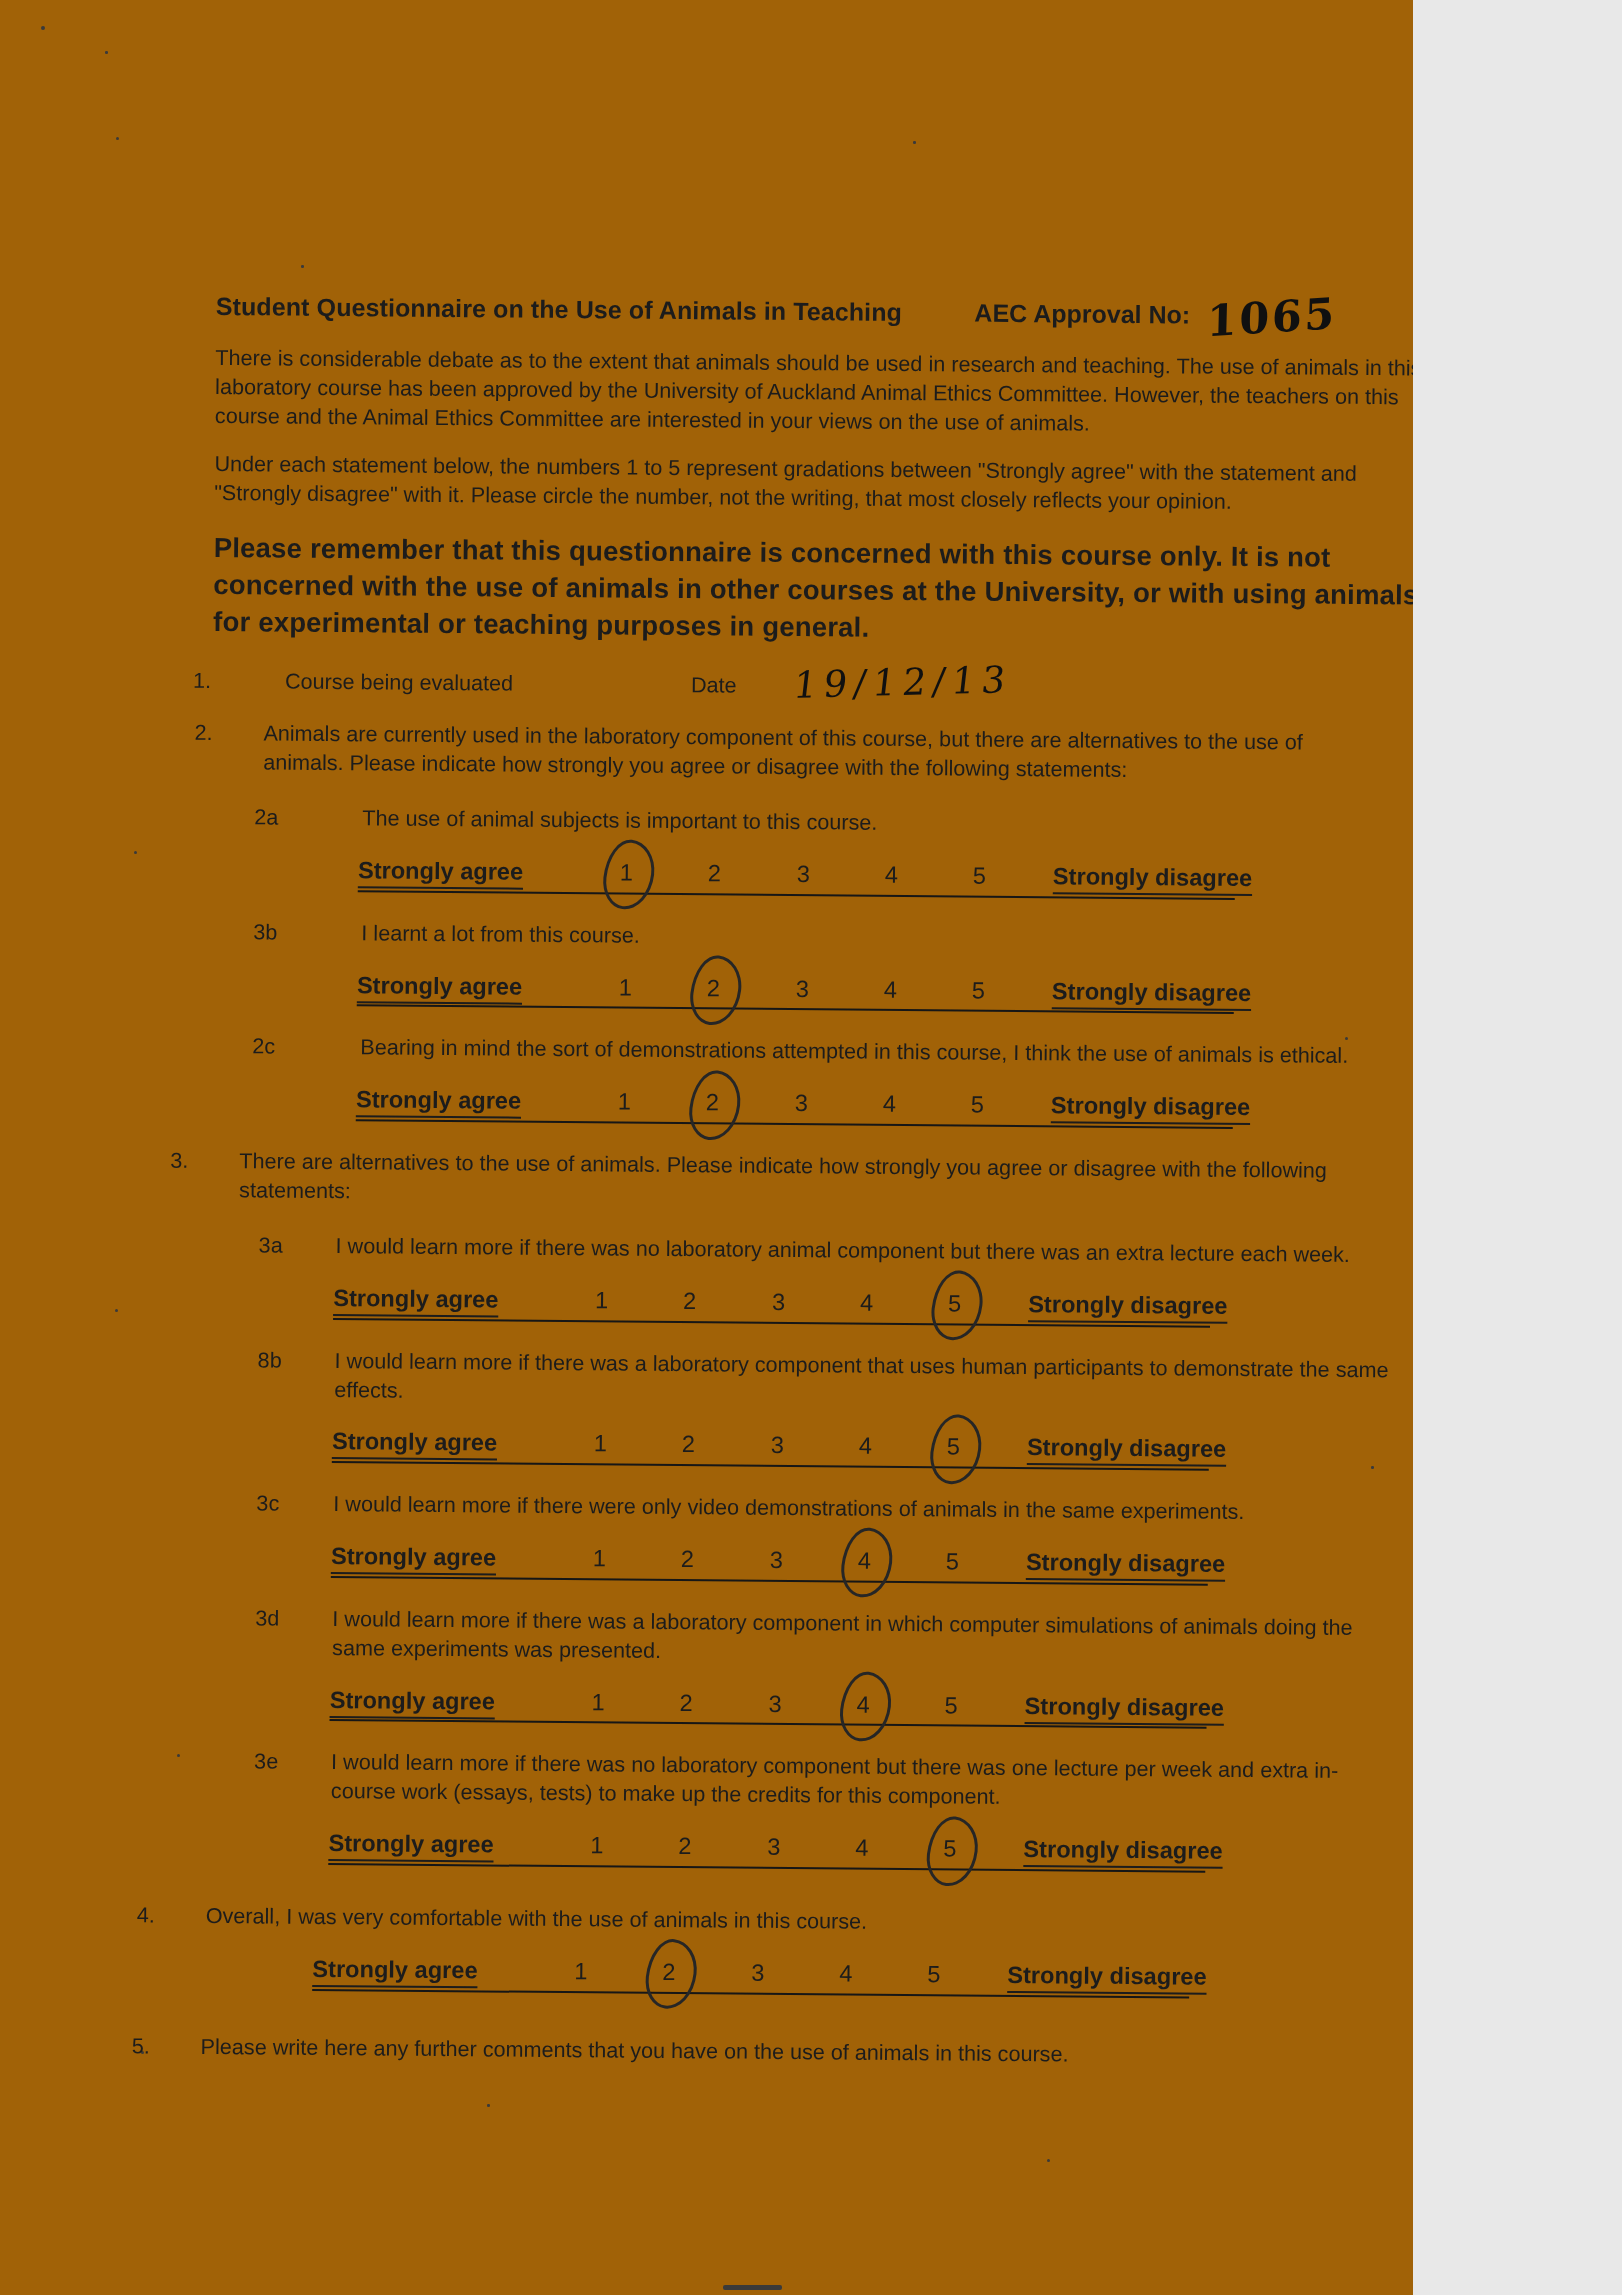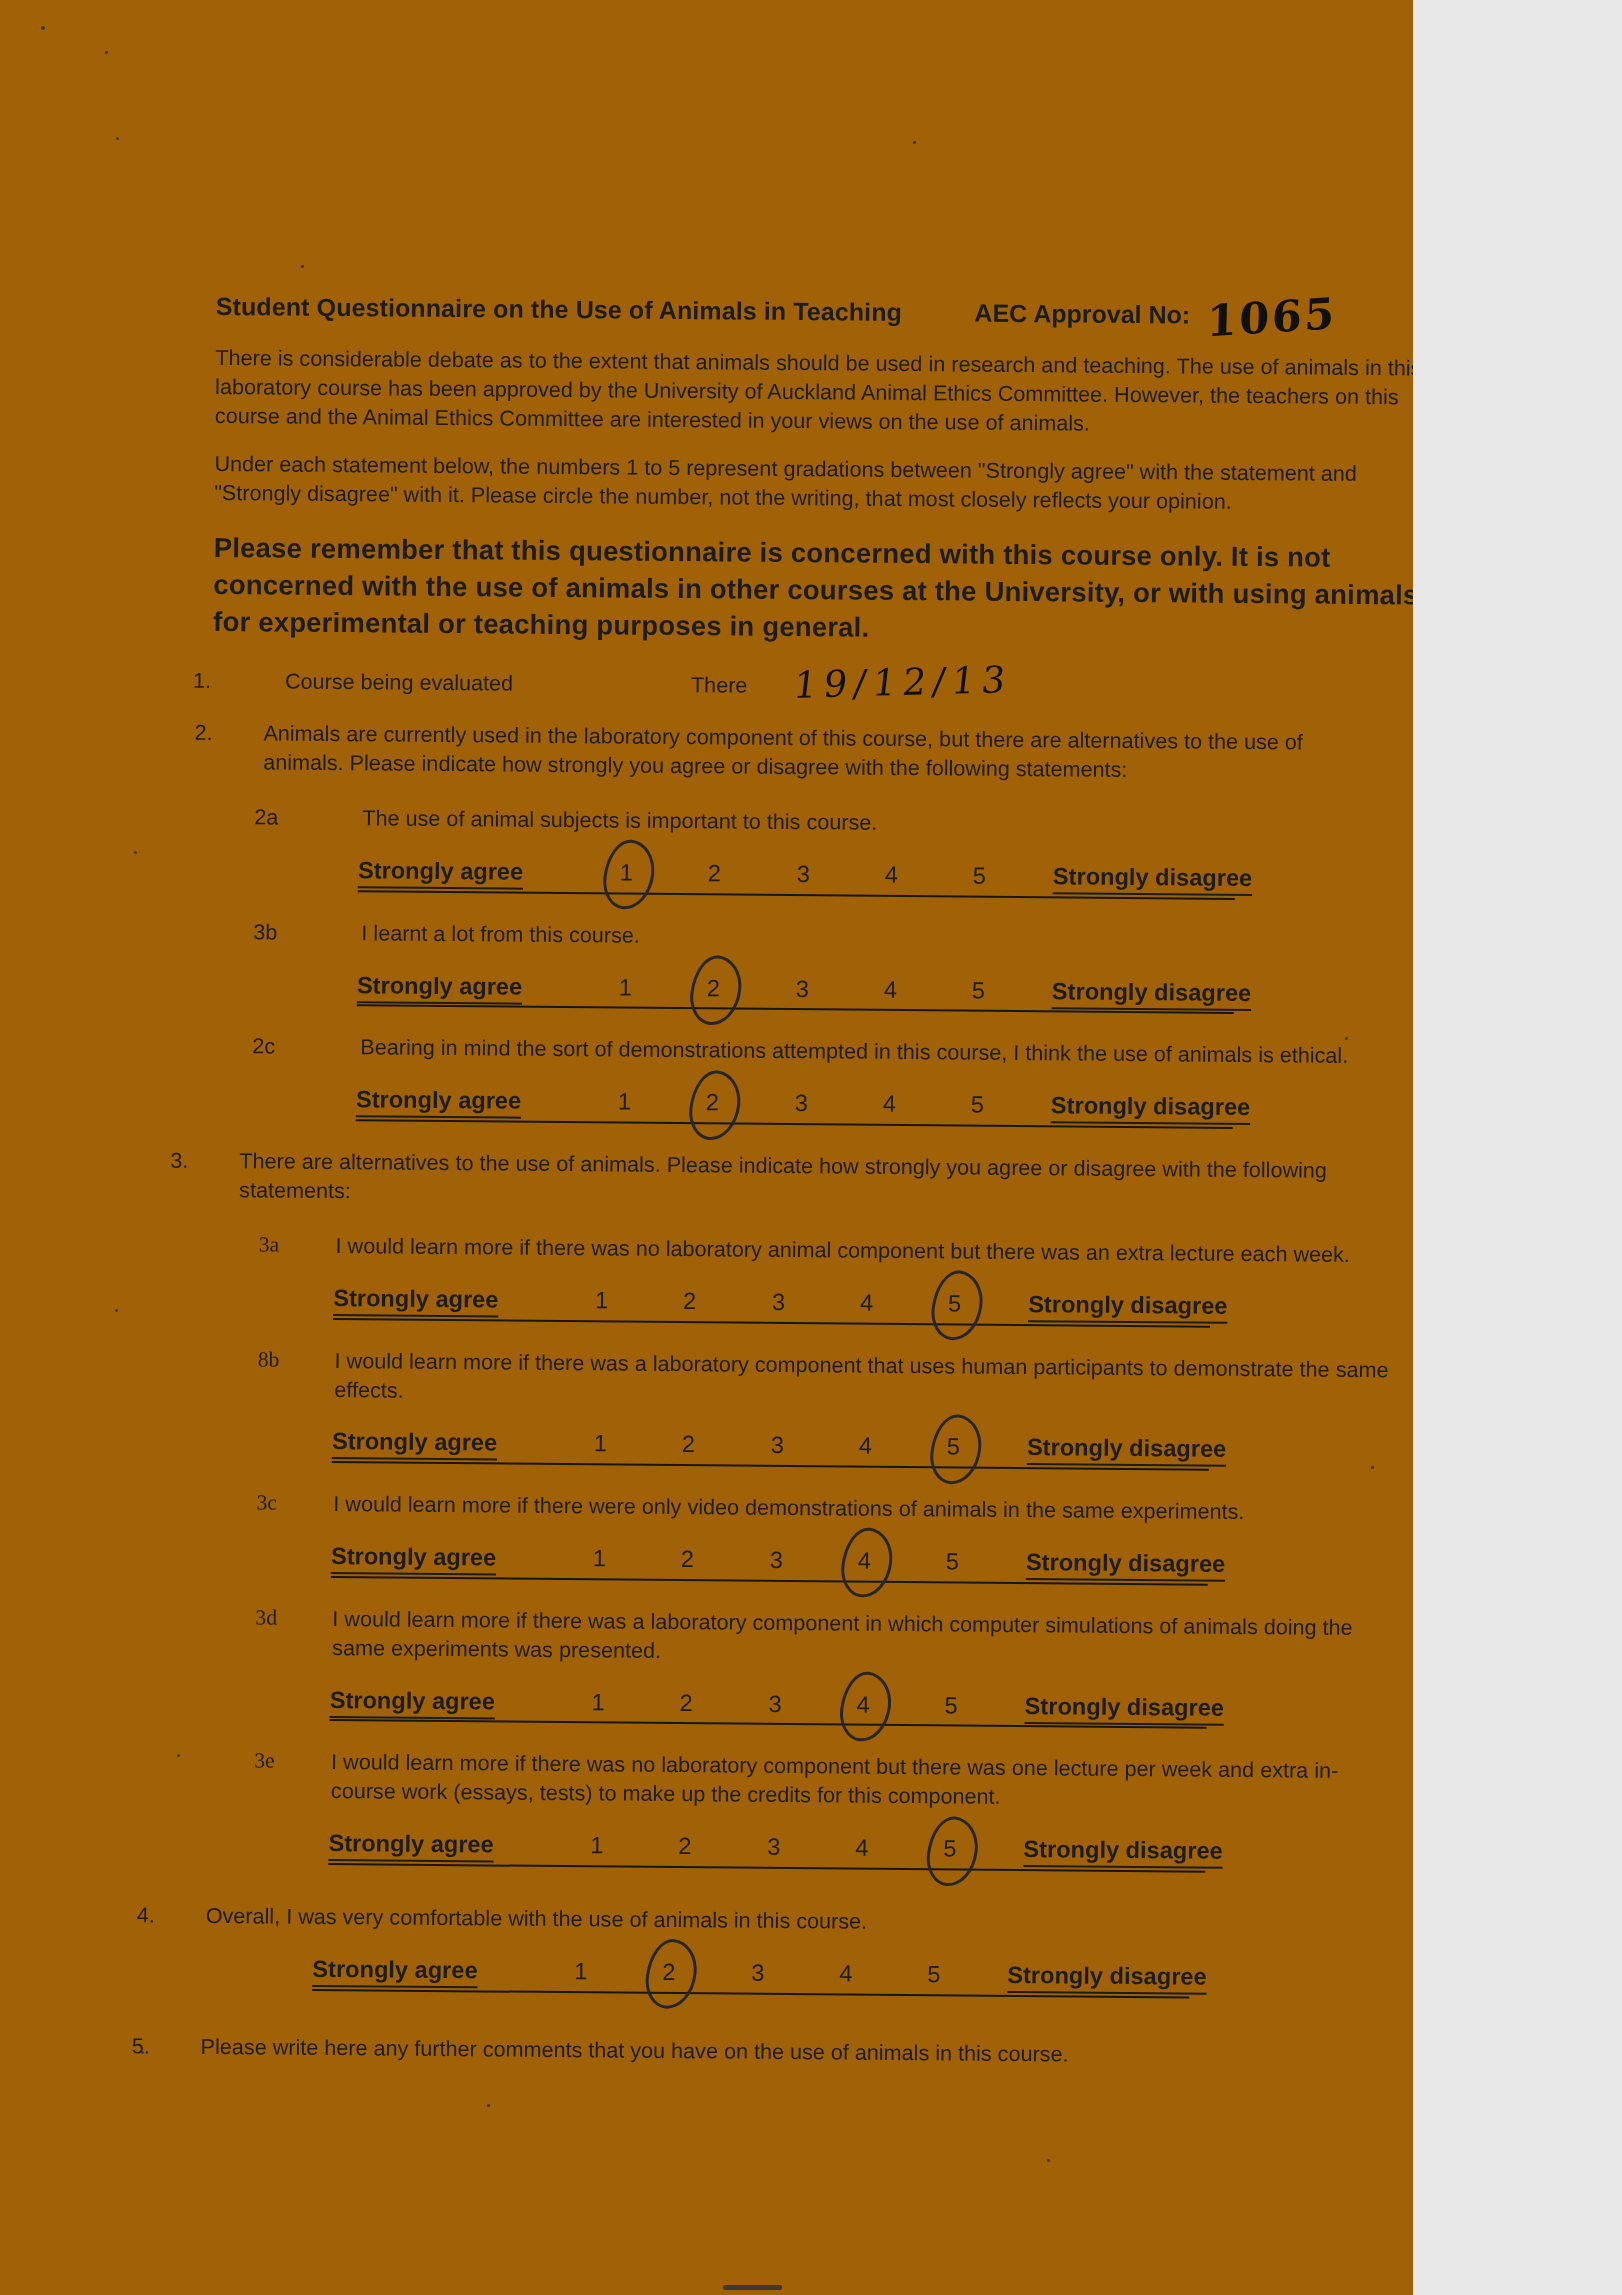--- a/index.html
+++ b/index.html
@@ -40,21 +40,21 @@
   .datelabel{width:79px;}
   .date-val{
     font-size:37px;line-height:29px;letter-spacing:6.5px;
     transform:rotate(-2deg) skewX(-8deg);display:inline-block;margin-left:23.6px;position:relative;top:-3.9px;
   }
   
   .subq{display:flex;margin:26px 0 0 43px;font-size:21.6px;line-height:29px;}
   .subq .subid{width:108px;flex-shrink:0;}
   .subq .subtext{width:1060px;}
   .subq.s3{margin-left:51px;}
-  .subq.s3 .subid{width:77px;font-family:Liberation Serif, serif;}
+  .subq.s3 .subid{width:77px;}
   
   .scale-row{
     position:relative;height:38px;width:877px;margin-top:19.6px;
     border-bottom:2.6px solid #161616;font-size:23.6px;
   }
   .indent-2{margin-left:147px;}
   .indent-3{margin-left:126px;}
   .indent-4{margin-left:111px;}
   .sa,.sd{
     position:absolute;top:5.2px;font-weight:bold;white-space:nowrap;
@@ -106,21 +106,21 @@
     </div>
 
     <p class="para">There is considerable debate as to the extent that animals should be used in research and teaching.  The use of animals in this laboratory course has been approved by the University of Auckland Animal Ethics Committee.  However, the teachers on this course and the Animal Ethics Committee are interested in your views on the use of animals.</p>
     <p class="para">Under each statement below, the numbers 1 to 5 represent gradations between "Strongly agree" with the statement and "Strongly disagree" with it. Please circle the number, not the writing, that most closely reflects your opinion.</p>
     <p class="reminder">Please remember that this questionnaire is concerned with this course only.  It is not concerned with the use of animals in other courses at the University, or with using animals for experimental or teaching purposes in general.</p>
 
     <div class="item item1">
       <span class="qnum">1.</span>
       <div class="q1row">
         <span class="q1label">Course being evaluated</span>
-        <span class="datelabel">There</span>
+        <span class="datelabel">Date</span>
         <span class="handwriting date-val">19/12/13</span>
       </div>
     </div>
 
     <div class="item item2">
       <span class="qnum">2.</span>
       <div class="qtext">Animals are currently used in the laboratory component of this course, but there are alternatives to the use of animals.  Please indicate how strongly you agree or disagree with the following statements:</div>
     </div>
 
     <div class="subq">

